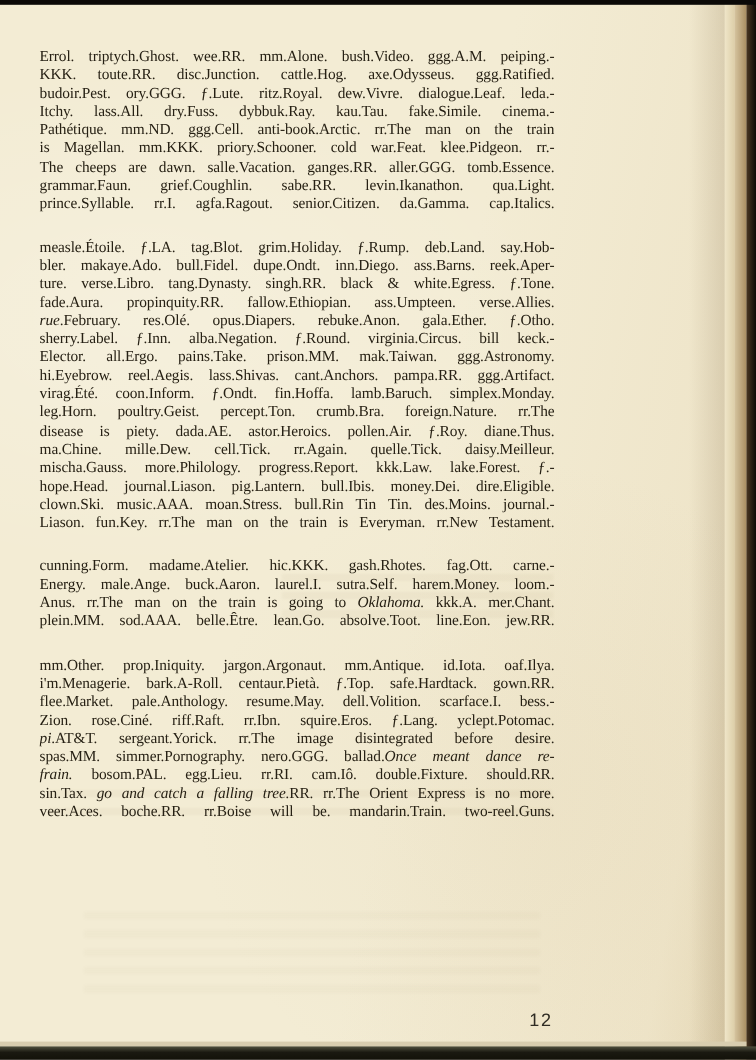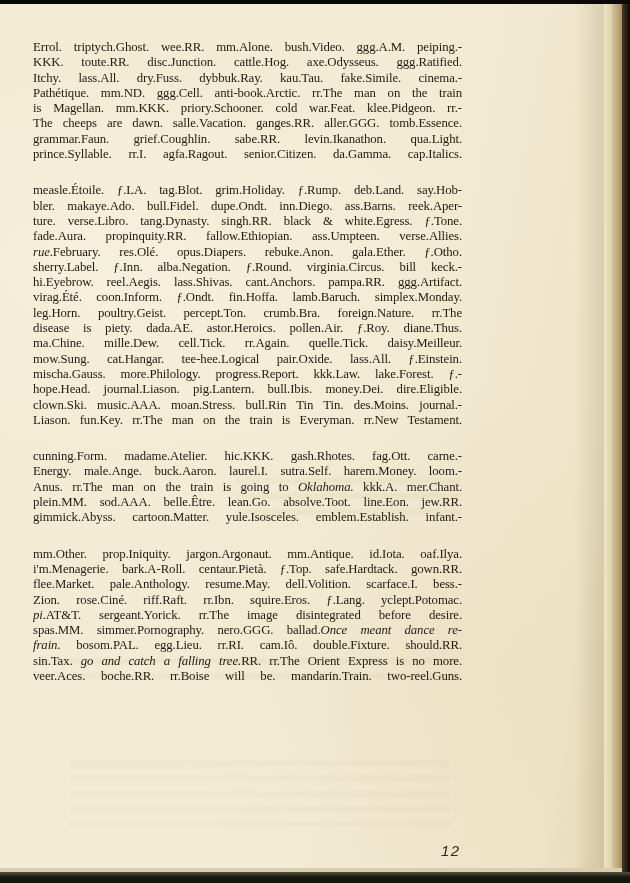--- a/index.html
+++ b/index.html
@@ -52,66 +52,66 @@
     overflow:hidden;
     text-align:justify;
     text-align-last:justify;
     -moz-text-align-last:justify;
   }
   .line i{font-style:italic;}
   
   #page-number{
     position:absolute;left:441px;top:842px;
     font-family:"Liberation Sans","DejaVu Sans",sans-serif;
-    font-size:15px;letter-spacing:1.5px;color:#2f2c24;font-style:italic;
+    font-size:15px;letter-spacing:1.5px;color:#2f2c24;
   }
 </style>
 </head>
 <body>
 
 <div id="scan">
   <div class="ghost g1"></div>
   <div class="ghost g2"></div>
   <div class="ghost g3"></div>
 
   <div id="text-block">
       <div class="para">
         <div class="line"><span>Errol. triptych.Ghost. wee.RR. mm.Alone. bush.Video. ggg.A.M. peiping.-</span></div>
         <div class="line"><span>KKK. toute.RR. disc.Junction. cattle.Hog. axe.Odysseus. ggg.Ratified.</span></div>
+        <div class="line"><span>budoir.Pest. ory.GGG. ƒ.Lute. ritz.Royal. dew.Vivre. dialogue.Leaf. leda.-</span></div>
         <div class="line"><span>Itchy. lass.All. dry.Fuss. dybbuk.Ray. kau.Tau. fake.Simile. cinema.-</span></div>
         <div class="line"><span>Pathétique. mm.ND. ggg.Cell. anti-book.Arctic. rr.The man on the train</span></div>
         <div class="line"><span>is Magellan. mm.KKK. priory.Schooner. cold war.Feat. klee.Pidgeon. rr.-</span></div>
         <div class="line"><span>The cheeps are dawn. salle.Vacation. ganges.RR. aller.GGG. tomb.Essence.</span></div>
         <div class="line"><span>grammar.Faun. grief.Coughlin. sabe.RR. levin.Ikanathon. qua.Light.</span></div>
         <div class="line"><span>prince.Syllable. rr.I. agfa.Ragout. senior.Citizen. da.Gamma. cap.Italics.</span></div>
       </div>
       <div class="para">
         <div class="line"><span>measle.Étoile. ƒ.LA. tag.Blot. grim.Holiday. ƒ.Rump. deb.Land. say.Hob-</span></div>
         <div class="line"><span>bler. makaye.Ado. bull.Fidel. dupe.Ondt. inn.Diego. ass.Barns. reek.Aper-</span></div>
         <div class="line"><span>ture. verse.Libro. tang.Dynasty. singh.RR. black &amp; white.Egress. ƒ.Tone.</span></div>
         <div class="line"><span>fade.Aura. propinquity.RR. fallow.Ethiopian. ass.Umpteen. verse.Allies.</span></div>
         <div class="line"><i>rue</i><span>.February. res.Olé. opus.Diapers. rebuke.Anon. gala.Ether. ƒ.Otho.</span></div>
         <div class="line"><span>sherry.Label. ƒ.Inn. alba.Negation. ƒ.Round. virginia.Circus. bill keck.-</span></div>
+        <div class="line"><span>Elector. all.Ergo. pains.Take. prison.MM. mak.Taiwan. ggg.Astronomy.</span></div>
         <div class="line"><span>hi.Eyebrow. reel.Aegis. lass.Shivas. cant.Anchors. pampa.RR. ggg.Artifact.</span></div>
         <div class="line"><span>virag.Été. coon.Inform. ƒ.Ondt. fin.Hoffa. lamb.Baruch. simplex.Monday.</span></div>
         <div class="line"><span>leg.Horn. poultry.Geist. percept.Ton. crumb.Bra. foreign.Nature. rr.The</span></div>
         <div class="line"><span>disease is piety. dada.AE. astor.Heroics. pollen.Air. ƒ.Roy. diane.Thus.</span></div>
         <div class="line"><span>ma.Chine. mille.Dew. cell.Tick. rr.Again. quelle.Tick. daisy.Meilleur.</span></div>
-        <div class="line"><span>mow.Sung. cat.Hangar. tee-hee.Logical pair.Oxide. lass.All. ƒ.Einstein.</span></div>
         <div class="line"><span>mischa.Gauss. more.Philology. progress.Report. kkk.Law. lake.Forest. ƒ.-</span></div>
         <div class="line"><span>hope.Head. journal.Liason. pig.Lantern. bull.Ibis. money.Dei. dire.Eligible.</span></div>
         <div class="line"><span>clown.Ski. music.AAA. moan.Stress. bull.Rin Tin Tin. des.Moins. journal.-</span></div>
         <div class="line"><span>Liason. fun.Key. rr.The man on the train is Everyman. rr.New Testament.</span></div>
       </div>
       <div class="para">
         <div class="line"><span>cunning.Form. madame.Atelier. hic.KKK. gash.Rhotes. fag.Ott. carne.-</span></div>
         <div class="line"><span>Energy. male.Ange. buck.Aaron. laurel.I. sutra.Self. harem.Money. loom.-</span></div>
         <div class="line"><span>Anus. rr.The man on the train is going to </span><i>Oklahoma.</i><span> kkk.A. mer.Chant.</span></div>
         <div class="line"><span>plein.MM. sod.AAA. belle.Être. lean.Go. absolve.Toot. line.Eon. jew.RR.</span></div>
-        <div class="line"><span>gimmick.Abyss. cartoon.Matter. yule.Isosceles. emblem.Establish. infant.-</span></div>
       </div>
       <div class="para">
         <div class="line"><span>mm.Other. prop.Iniquity. jargon.Argonaut. mm.Antique. id.Iota. oaf.Ilya.</span></div>
         <div class="line"><span>i'm.Menagerie. bark.A-Roll. centaur.Pietà. ƒ.Top. safe.Hardtack. gown.RR.</span></div>
         <div class="line"><span>flee.Market. pale.Anthology. resume.May. dell.Volition. scarface.I. bess.-</span></div>
         <div class="line"><span>Zion. rose.Ciné. riff.Raft. rr.Ibn. squire.Eros. ƒ.Lang. yclept.Potomac.</span></div>
         <div class="line"><i>pi</i><span>.AT&amp;T. sergeant.Yorick. rr.The image disintegrated before desire.</span></div>
         <div class="line"><span>spas.MM. simmer.Pornography. nero.GGG. ballad.</span><i>Once meant dance re-</i></div>
         <div class="line"><i>frain.</i><span> bosom.PAL. egg.Lieu. rr.RI. cam.Iô. double.Fixture. should.RR.</span></div>
         <div class="line"><span>sin.Tax. </span><i>go and catch a falling tree.</i><span>RR. rr.The Orient Express is no more.</span></div>

